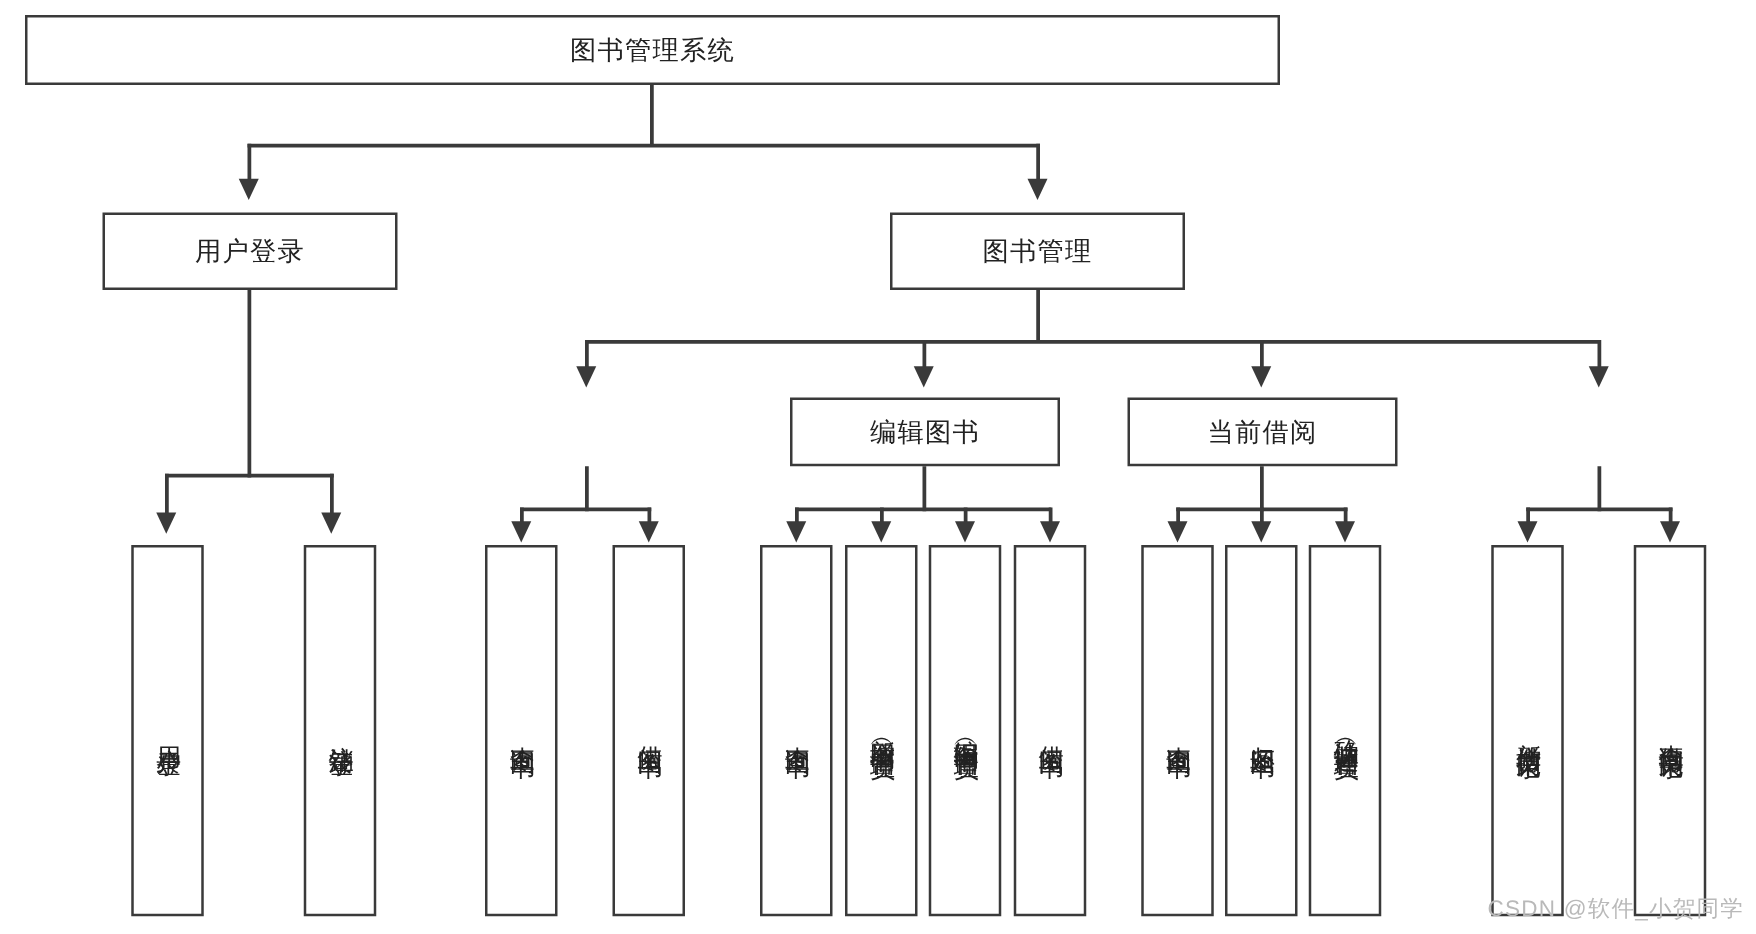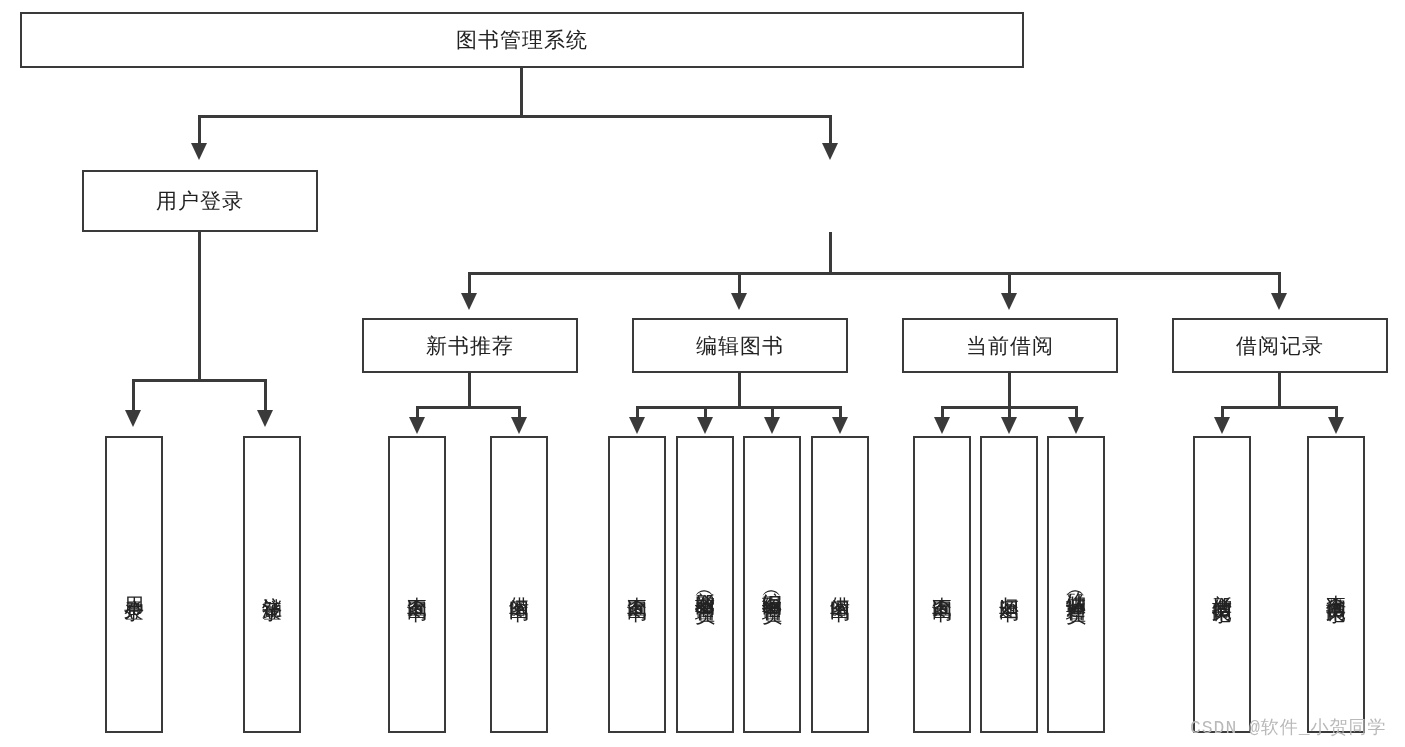--- a/index.html
+++ b/index.html
@@ -62,72 +62,68 @@
     border-right: 8px solid transparent;
     border-top: 17px solid #3a3a3a;
   }
   .watermark {
     position: absolute;
     font-size: 18px;
     color: #b9b9b9;
     letter-spacing: 1px;
     white-space: nowrap;
     user-select: none;
-    font-family: Liberation Mono, monospace;
   }
 </style>
 </head>
 <body>
 
 <div id="canvas">
 
   <div class="node h" style="left:20px; top:12px; width:1004px; height:56px;">
     <span>图书管理系统</span>
   </div>
 
   <div class="edge v" style="left:520px; top:68px; width:3px; height:49px;"></div>
   <div class="edge h" style="left:198px; top:115px; width:634px; height:3px;"></div>
   <div class="edge v" style="left:198px; top:115px; width:3px; height:31px;"></div>
   <div class="arrow" style="left:191px; top:143px;"></div>
   <div class="edge v" style="left:829px; top:115px; width:3px; height:31px;"></div>
   <div class="arrow" style="left:822px; top:143px;"></div>
 
   <div class="node h" style="left:82px; top:170px; width:236px; height:62px;">
     <span>用户登录</span>
+  </div>
+  <div class="node h" style="left:712px; top:170px; width:236px; height:62px;">
+    <span>图书管理</span>
   </div>
 
   <div class="edge v" style="left:198px; top:232px; width:3px; height:150px;"></div>
   <div class="edge h" style="left:132px; top:379px; width:135px; height:3px;"></div>
   <div class="edge v" style="left:132px; top:379px; width:3px; height:34px;"></div>
   <div class="arrow" style="left:125px; top:410px;"></div>
   <div class="edge v" style="left:264px; top:379px; width:3px; height:34px;"></div>
   <div class="arrow" style="left:257px; top:410px;"></div>
 
   <div class="edge v" style="left:829px; top:232px; width:3px; height:42px;"></div>
   <div class="edge h" style="left:468px; top:272px; width:812px; height:3px;"></div>
   <div class="edge v" style="left:468px; top:272px; width:3px; height:24px;"></div>
   <div class="arrow" style="left:461px; top:293px;"></div>
   <div class="edge v" style="left:738px; top:272px; width:3px; height:24px;"></div>
   <div class="arrow" style="left:731px; top:293px;"></div>
   <div class="edge v" style="left:1008px; top:272px; width:3px; height:24px;"></div>
   <div class="arrow" style="left:1001px; top:293px;"></div>
   <div class="edge v" style="left:1278px; top:272px; width:3px; height:24px;"></div>
   <div class="arrow" style="left:1271px; top:293px;"></div>
 
-  <div class="node h" style="left:362px; top:318px; width:216px; height:55px;">
-    <span>新书推荐</span>
-  </div>
   <div class="node h" style="left:632px; top:318px; width:216px; height:55px;">
     <span>编辑图书</span>
   </div>
   <div class="node h" style="left:902px; top:318px; width:216px; height:55px;text-align:right;">
     <span>当前借阅</span>
-  </div>
-  <div class="node h" style="left:1172px; top:318px; width:216px; height:55px;">
-    <span>借阅记录</span>
   </div>
 
   <div class="edge v" style="left:468px; top:373px; width:3px; height:36px;"></div>
   <div class="edge h" style="left:416px; top:406px; width:105px; height:3px;"></div>
   <div class="edge v" style="left:416px; top:406px; width:3px; height:14px;"></div>
   <div class="arrow" style="left:409px; top:417px;"></div>
   <div class="edge v" style="left:518px; top:406px; width:3px; height:14px;"></div>
   <div class="arrow" style="left:511px; top:417px;"></div>
 
   <div class="edge v" style="left:738px; top:373px; width:3px; height:36px;"></div>

